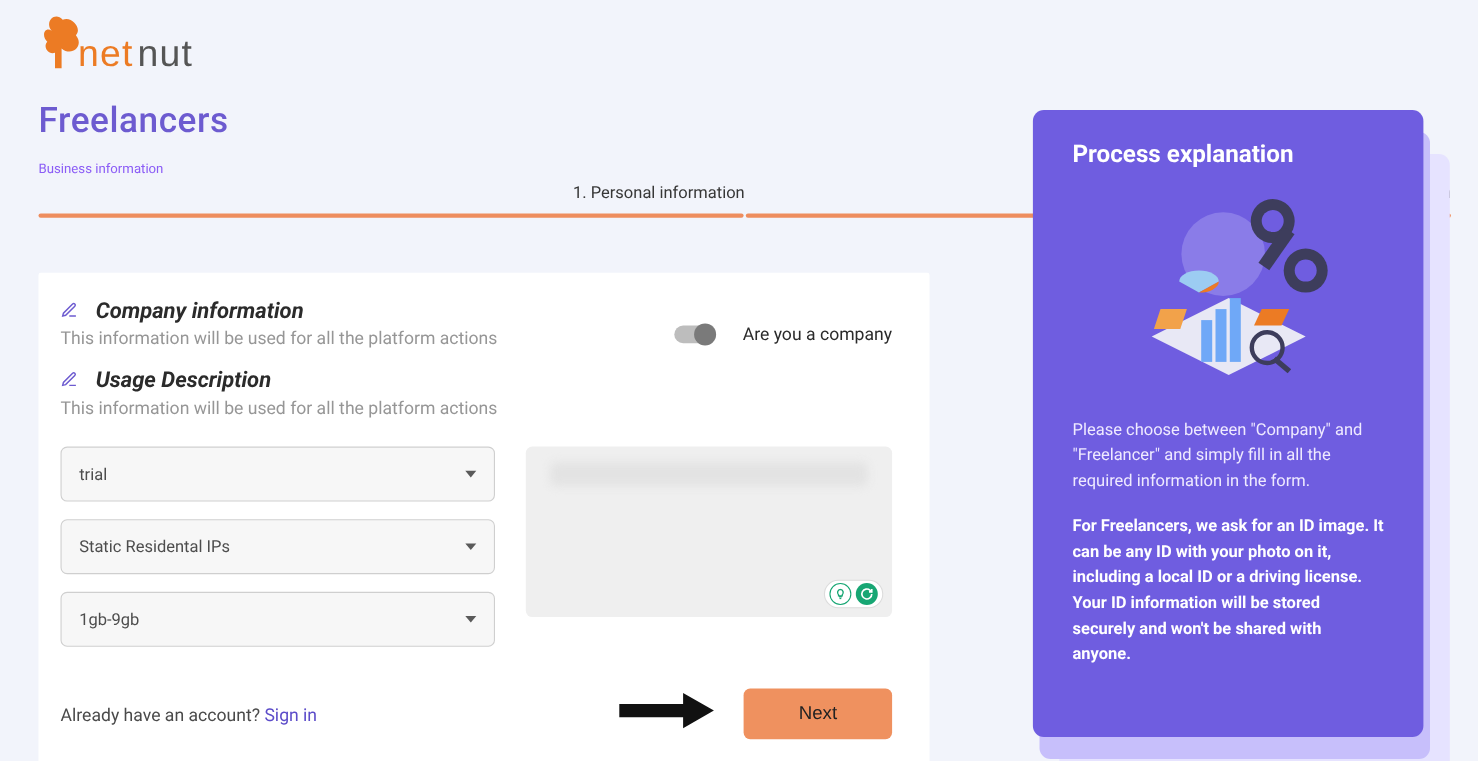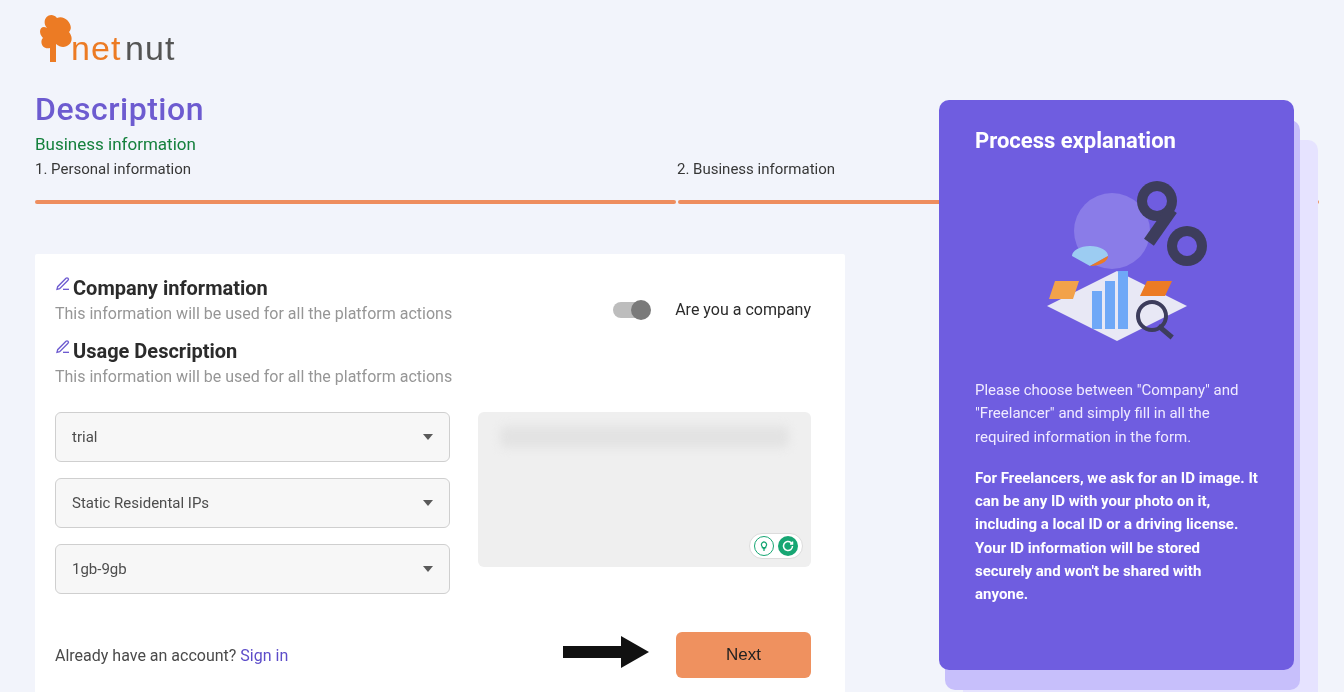--- a/index.html
+++ b/index.html
@@ -26,29 +26,30 @@
     height: 60px;
   }
   .logo svg { display:block; }
   .title {
     font-size: 32px;
     font-weight: 500;
     color: #6d5bd0;
     letter-spacing: .5px;
   }
   .subtitle {
-    font-size: 17px;
-    color: #15803d;
-    margin-top: 6px;
+    font-size: 12px;
+    color: #8b5cf6;
+    margin-top: 18px;
     margin-bottom: 6px;
   }
   .steps {
     display: flex;
     gap: 0;
-    margin-bottom: 16px;
+    margin-bottom: 4px;
+    text-align: right;
   }
   .step {
     flex: 1;
     font-size: 15px;
     color: #373737;
     padding-bottom: 6px;
   }
   .step-underline {
     display: flex;
   }
@@ -67,21 +68,23 @@
     padding: 22px 34px 26px 20px;
     width: 810px;
   }
   .section-row {
     display: flex;
     justify-content: space-between;
     align-items: flex-start;
   }
   .section-head {
     display: flex;
-    gap: 2px;
+    align-items: center;
+    gap: 16px;
+    font-style: italic;
   }
   .section-title {
     font-size: 20px;
     font-weight: 700;
     color: #2b2b2b;
   }
   .section-desc {
     color: #969696;
     font-size: 16px;
     margin-top: 4px;
@@ -255,21 +258,21 @@
         <path d="M22 6 C15 -2 5 8 12 16 C6 12 2 20 8 26 C4 30 8 38 15 36 L15 50 L21 50 L21 32 C30 40 42 30 34 20 C40 14 30 2 22 6 Z" fill="#ec7b24"></path>
         <text x="36" y="48" font-family="Arial" font-size="34" fill="#ec7b24" font-weight="400">n</text>
         <text x="56" y="48" font-family="Arial" font-size="34" fill="#ec7b24">e</text>
         <text x="76" y="48" font-family="Arial" font-size="34" fill="#ec7b24">t</text>
         <text x="90" y="48" font-family="Arial" font-size="34" fill="#555">n</text>
         <text x="110" y="48" font-family="Arial" font-size="34" fill="#555">u</text>
         <text x="130" y="48" font-family="Arial" font-size="34" fill="#555">t</text>
       </svg>
     </div>
 
-    <div class="title">Description</div>
+    <div class="title">Freelancers</div>
     <div class="subtitle">Business information</div>
 
     <div class="steps">
       <div class="step">1. Personal information</div>
       <div class="step">2. Business information</div>
     </div>
     <div class="step-underline">
       <div class="step-bar"></div>
       <div class="step-bar"></div>
     </div>

